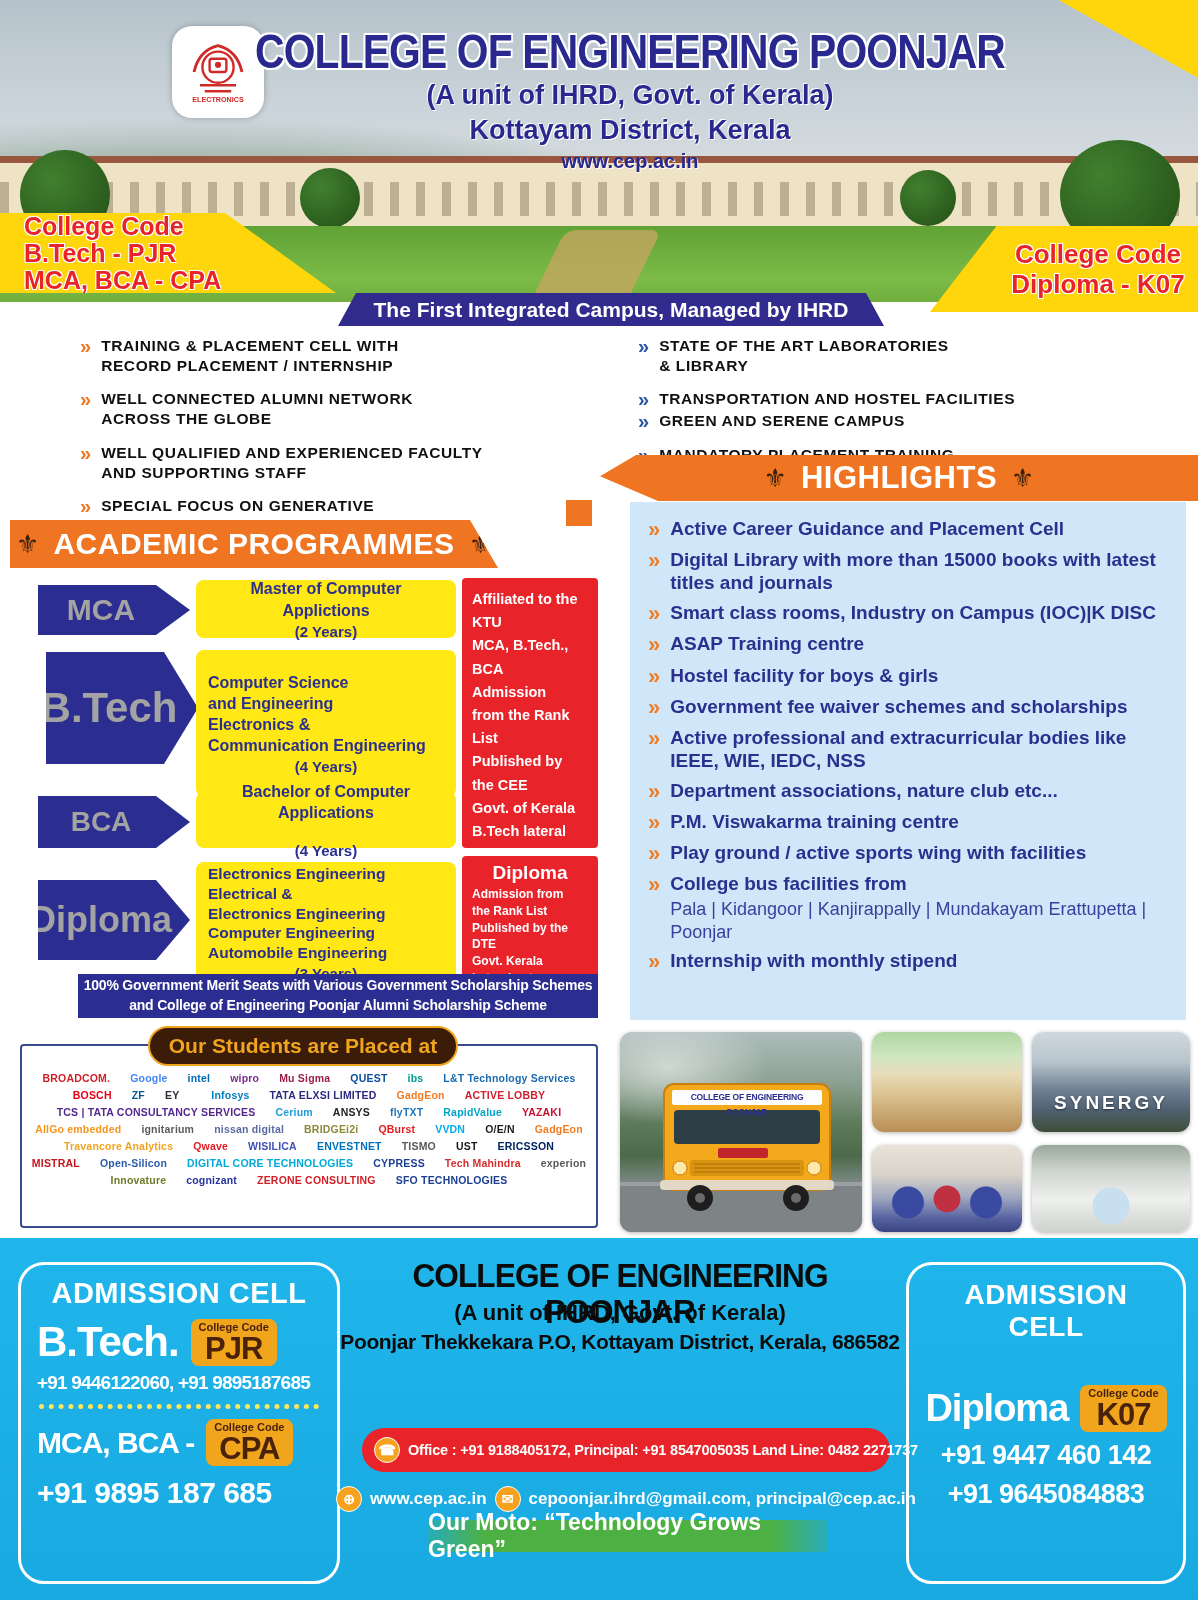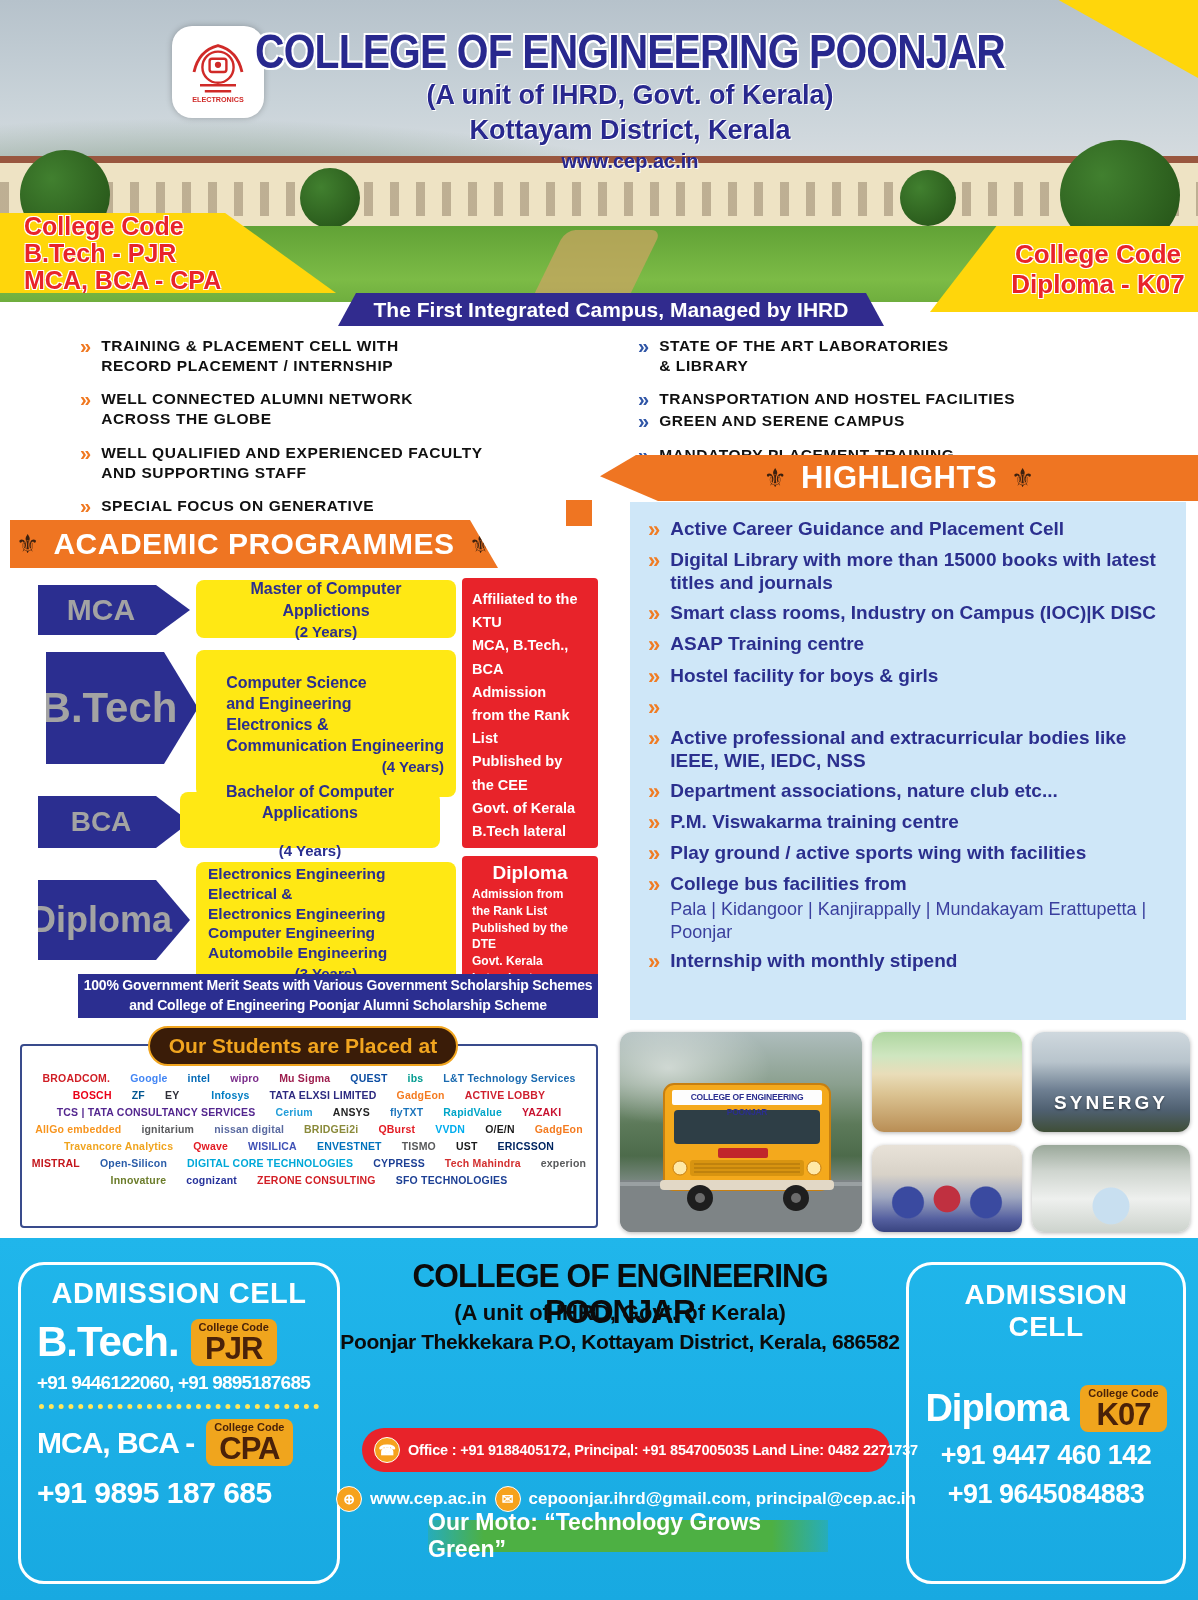--- a/index.html
+++ b/index.html
@@ -264,20 +264,21 @@
     <div class="hl-item">
         <span class="hl-chev">»</span>
         <span class="hl-text">ASAP Training centre</span>
       </div>
     <div class="hl-item">
         <span class="hl-chev">»</span>
         <span class="hl-text">Hostel facility for boys &amp; girls</span>
       </div>
     <div class="hl-item">
         <span class="hl-chev">»</span>
+        <span class="hl-text">Government fee waiver schemes and scholarships</span>
       </div>
     <div class="hl-item">
         <span class="hl-chev">»</span>
         <span class="hl-text">Active professional and extracurricular bodies like IEEE, WIE, IEDC, NSS</span>
       </div>
     <div class="hl-item">
         <span class="hl-chev">»</span>
         <span class="hl-text">Department associations, nature club etc...</span>
       </div>
     <div class="hl-item">
@@ -307,30 +308,30 @@
     <span class="fl flip">⚜</span>
   </div>
 
   <div class="abs arrow" style="left:38px;top:585px;width:152px;height:50px;font-size:30px;">MCA</div>
   <div class="abs ybox center" style="left:196px;top:580px;width:260px;height:58px;">
     <div class="desc">Master of Computer Applictions</div>
     <div class="yrs">(2 Years)</div>
   </div>
 
   <div class="abs arrow" style="left:46px;top:652px;width:152px;height:112px;font-size:42px;">B.Tech</div>
-  <div class="abs ybox" style="left:196px;top:650px;width:260px;height:147px;align-items:flex-end;">
+  <div class="abs ybox" style="left:196px;top:650px;width:260px;height:147px;">
     <div class="desc">Computer Science
 and Engineering
 Electronics &amp;
 Communication Engineering</div>
     <div class="yrs">(4 Years)</div>
   </div>
 
   <div class="abs arrow" style="left:38px;top:796px;width:152px;height:52px;font-size:28px;">BCA</div>
-  <div class="abs ybox center" style="left:180px;top:792px;width:260px;height:56px;gap:17px;">
+  <div class="abs ybox center" style="left:196px;top:792px;width:260px;height:56px;gap:17px;">
     <div class="desc">Bachelor of Computer Applications</div>
     <div class="yrs">(4 Years)</div>
   </div>
 
   <div class="abs arrow" style="left:38px;top:880px;width:152px;height:80px;font-size:36px;">Diploma</div>
   <div class="abs ybox" style="left:196px;top:862px;width:260px;height:122px;">
     <div class="desc" style="font-size:15.5px;line-height:1.28;">Electronics Engineering
 Electrical &amp;
 Electronics Engineering
 Computer Engineering

